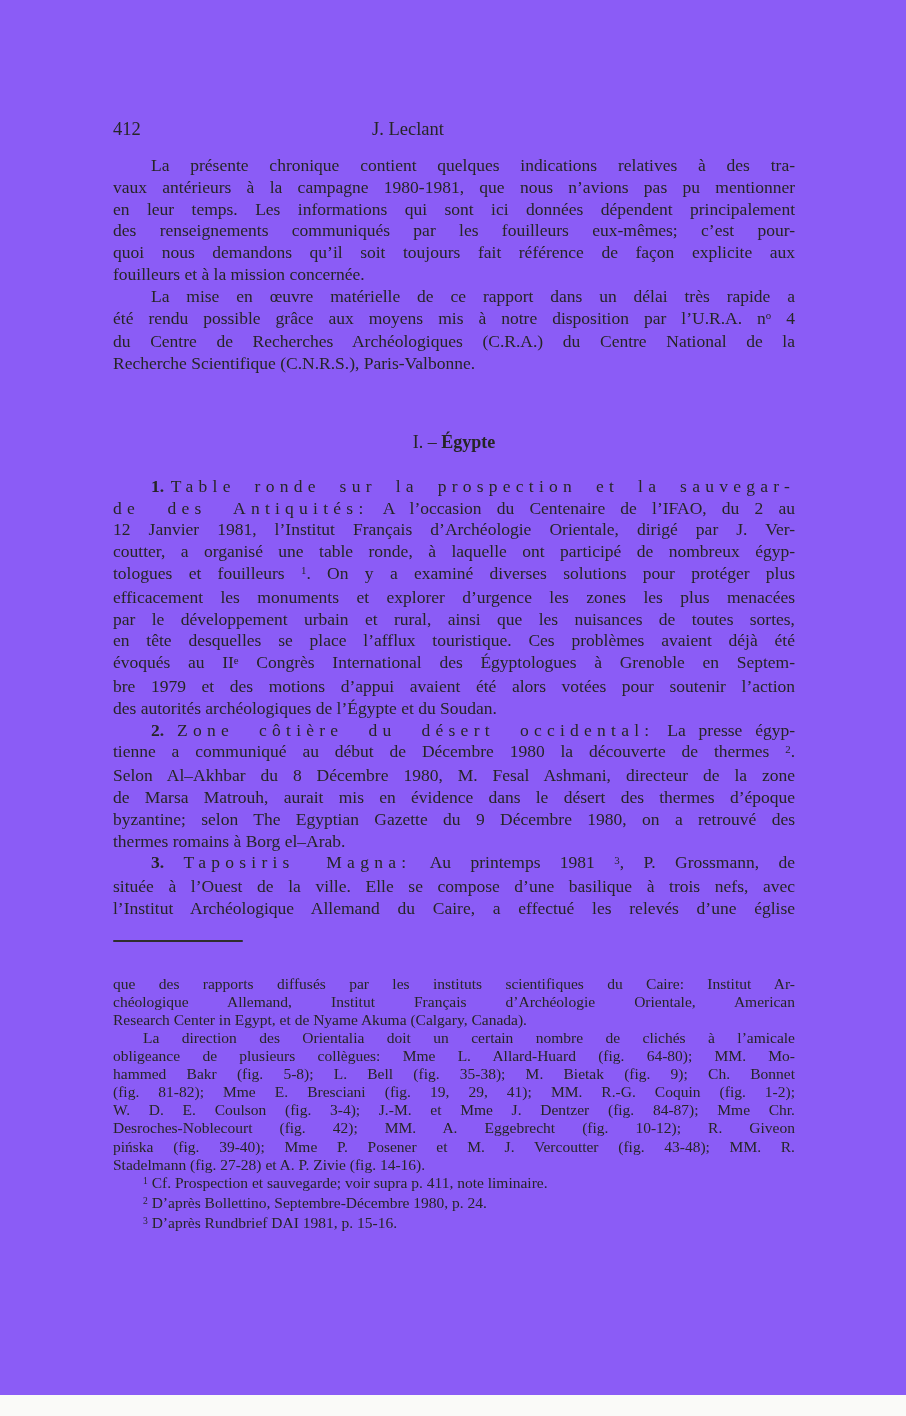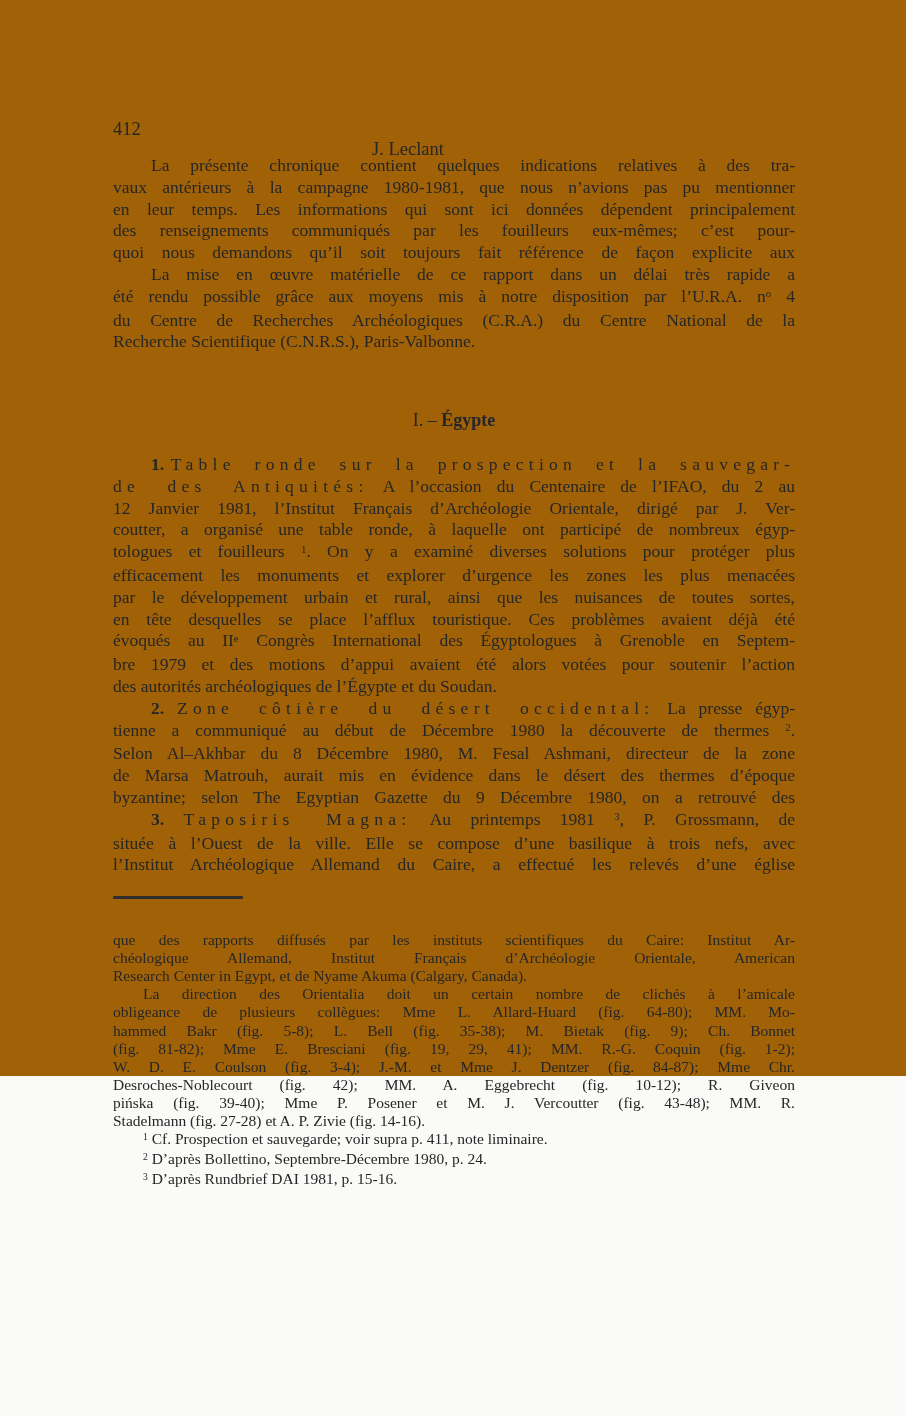--- a/index.html
+++ b/index.html
@@ -5,42 +5,41 @@
   html, body { margin: 0; padding: 0; }
   body {
     width: 906px; height: 1416px;
     background: #fafaf8;
     font-family: "Liberation Serif", "DejaVu Serif", serif;
     color: #262626;
     overflow: hidden;
   }
   .page {
     position: relative;
-    width: 906px; height: 1076px;
-    background: #a16207;
+    width: 906px; height: 1395px;
+    background: #8b5cf6;
   }
   .text-col {
     position: absolute;
     left: 113px; top: 118px;
     width: 682px;
   }
   .header-row {
     position: relative;
     height: 22px;
     margin-bottom: 15px;
     font-size: 18.5px;
     line-height: 22px;
   }
   .page-number { position: absolute; left: 0; top: 0; }
   .running-head {
     position: absolute; left: 0; top: 0;
     width: 100%;
     text-align: center;
     transform: translateX(-46px);
-    margin-top: 20px;
   }
   .block { margin: 0; }
   .block .line {
     font-size: 17.5px;
     line-height: 21.8px;
     text-align: justify;
     text-align-last: justify;
   }
   .block .line.last { text-align-last: left; }
   .block .line.indent { text-indent: 38px; }
@@ -80,20 +79,21 @@
       <span class="page-number">412</span>
       <span class="running-head">J. Leclant</span>
     </div>
     <div>
         <div class="block para">
           <div class="line indent"><span>La présente chronique contient quelques indications relatives à des tra-</span></div>
           <div class="line"><span>vaux antérieurs à la campagne 1980-1981, que nous n’avions pas pu mentionner</span></div>
           <div class="line"><span>en leur temps. Les informations qui sont ici données dépendent principalement</span></div>
           <div class="line"><span>des renseignements communiqués par les fouilleurs eux-mêmes; c’est pour-</span></div>
           <div class="line"><span>quoi nous demandons qu’il soit toujours fait référence de façon explicite aux</span></div>
+          <div class="line last"><span>fouilleurs et à la mission concernée.</span></div>
         </div>
         <div class="block para">
           <div class="line indent"><span>La mise en œuvre matérielle de ce rapport dans un délai très rapide a</span></div>
           <div class="line"><span>été rendu possible grâce aux moyens mis à notre disposition par l’U.R.A. n</span><span class="sup">o</span><span> 4</span></div>
           <div class="line"><span>du Centre de Recherches Archéologiques (C.R.A.) du Centre National de la</span></div>
           <div class="line last"><span>Recherche Scientifique (C.N.R.S.), Paris-Valbonne.</span></div>
         </div>
         <div class="block heading">
           <div class="line last"><span>I. – </span><span class="b">Égypte</span></div>
         </div>
@@ -109,20 +109,21 @@
           <div class="line"><span>évoqués au II</span><span class="sup">e</span><span> Congrès International des Égyptologues à Grenoble en Septem-</span></div>
           <div class="line"><span>bre 1979 et des motions d’appui avaient été alors votées pour soutenir l’action</span></div>
           <div class="line last"><span>des autorités archéologiques de l’Égypte et du Soudan.</span></div>
         </div>
         <div class="block para">
           <div class="line indent"><span class="b">2.</span><span> </span><span class="sp">Zone côtière du désert occidental:</span><span> La presse égyp-</span></div>
           <div class="line"><span>tienne a communiqué au début de Décembre 1980 la découverte de thermes </span><span class="sup">2</span><span>.</span></div>
           <div class="line"><span>Selon </span><span class="i">Al–Akhbar</span><span> du 8 Décembre 1980, M. Fesal Ashmani, directeur de la zone</span></div>
           <div class="line"><span>de Marsa Matrouh, aurait mis en évidence dans le désert des thermes d’époque</span></div>
           <div class="line"><span>byzantine; selon </span><span class="i">The Egyptian Gazette</span><span> du 9 Décembre 1980, on a retrouvé des</span></div>
+          <div class="line last"><span>thermes romains à Borg el–Arab.</span></div>
         </div>
         <div class="block para">
           <div class="line indent"><span class="b">3.</span><span> </span><span class="sp">Taposiris Magna:</span><span> Au printemps 1981 </span><span class="sup">3</span><span>, P. Grossmann, de</span></div>
           <div class="line"><span>située à l’Ouest de la ville. Elle se compose d’une basilique à trois nefs, avec</span></div>
           <div class="line"><span>l’Institut Archéologique Allemand du Caire, a effectué les relevés d’une église</span></div>
         </div>
         <div class="block rule-block">
           <div class="rule"></div>
         </div>
         <div class="block fnpara">

